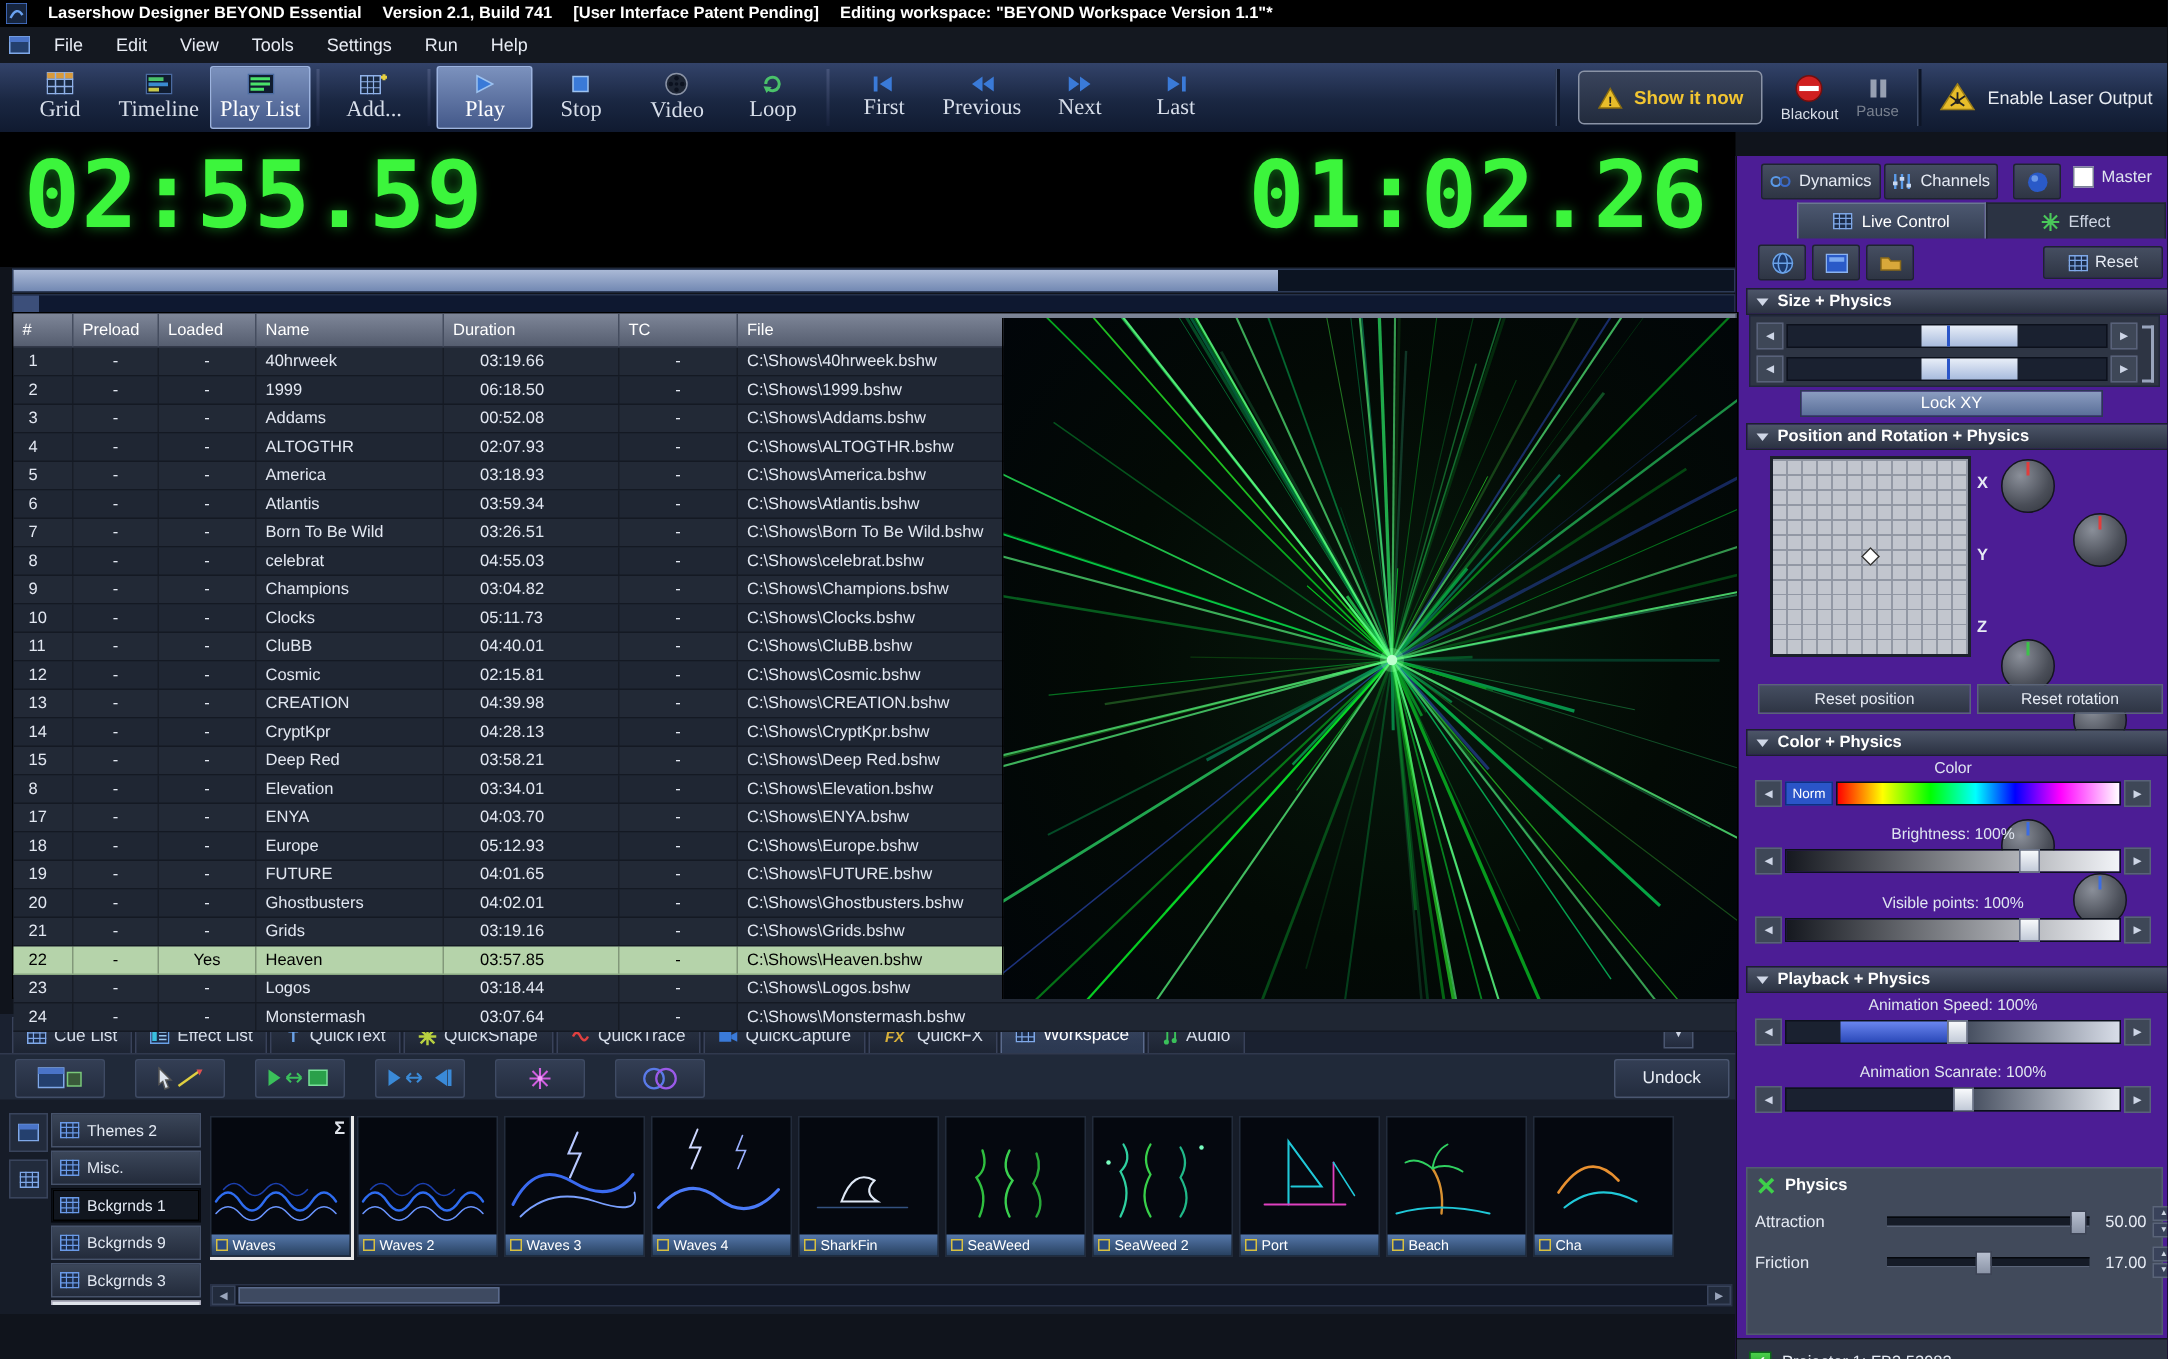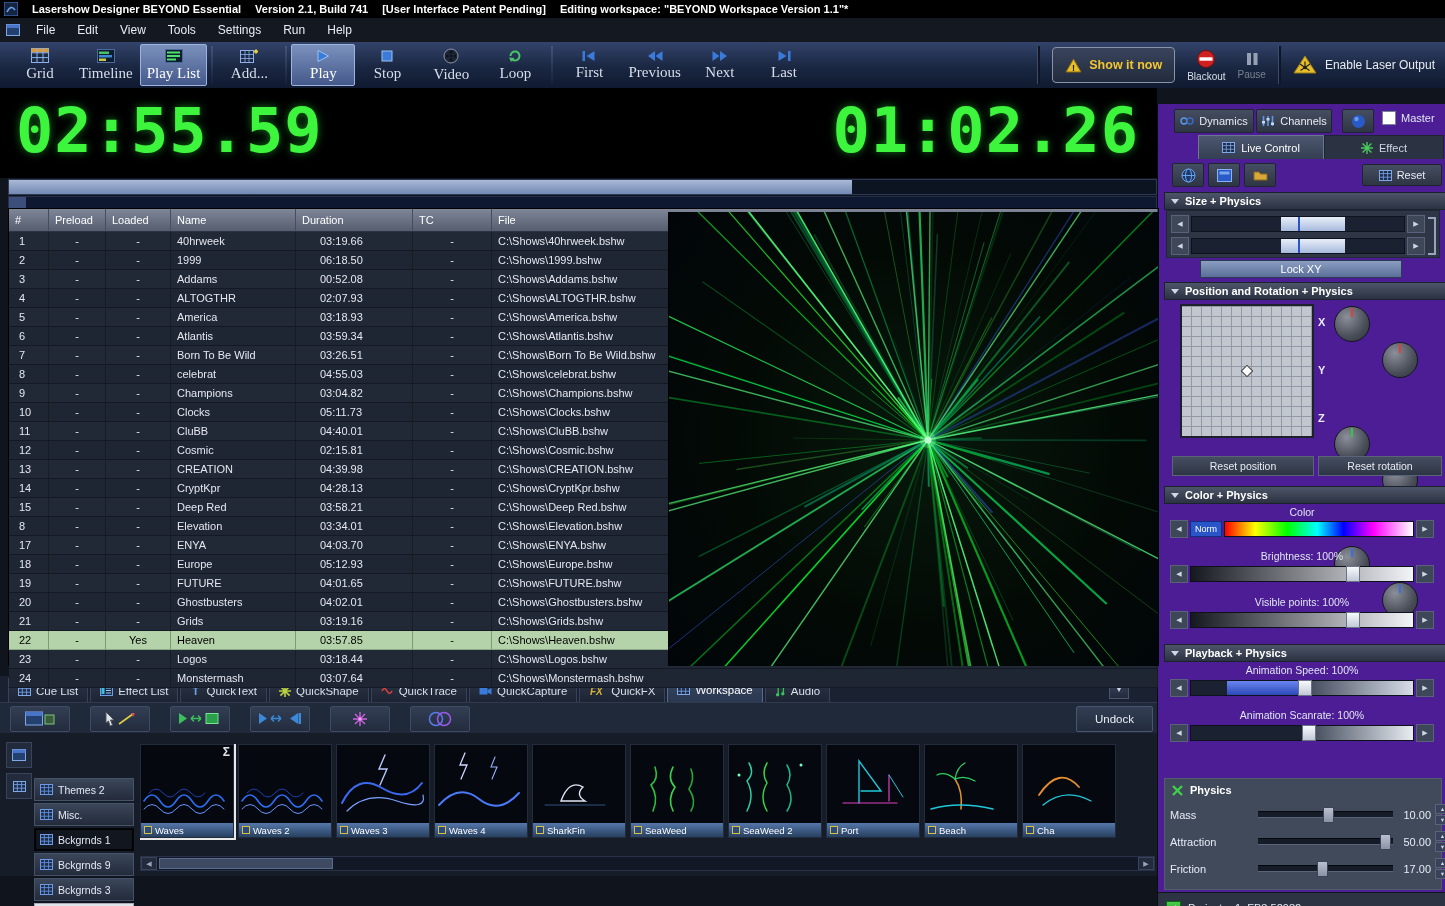--- a/index.html
+++ b/index.html
@@ -60,21 +60,21 @@
 
   
   #toolbar2{left:0;top:702px;width:1157px;height:31px;background:#202939;display:flex;align-items:center;gap:20px;padding-left:10px;border-top:1px solid #30394e;}
   .t2btn{height:24px;min-width:58px;display:flex;align-items:center;justify-content:center;gap:5px;background:linear-gradient(#333e54,#232c3e);border:1px solid #3f4b64;border-radius:2px;}
   #undock{margin-left:auto;margin-right:14px;height:24px;padding:0 18px;display:flex;align-items:center;background:linear-gradient(#333e54,#232c3e);border:1px solid #4a5670;border-radius:2px;font-size:11.5px;color:#e8edf5;}
 
   
   #browser{left:0;top:733px;width:1157px;height:143px;background:#161c28;}
   #strip{position:absolute;left:6px;top:9px;display:flex;flex-direction:column;gap:5px;}
   .stripbtn{width:24px;height:24px;background:#222b3c;border:1px solid #39445c;display:flex;align-items:center;justify-content:center;}
-  #cats{position:absolute;left:34px;top:9px;width:100px;height:128px;overflow:hidden;display:flex;flex-direction:column;gap:2px;margin-top:36px;}
+  #cats{position:absolute;left:34px;top:9px;width:100px;height:128px;overflow:hidden;display:flex;flex-direction:column;gap:2px;}
   .cat{flex:0 0 21px;display:flex;align-items:center;gap:5px;padding-left:5px;background:linear-gradient(#3b4659,#232b3b);border:1px solid #46526a;font-size:10.5px;color:#e3e9f3;}
   .cat.sel{background:#11161f;border-color:#05070c;box-shadow:inset 0 0 0 1px #000;}
   .cat.ghost{background:#dfe3ea;color:#222;border-color:#aab;}
   #thumbs{position:absolute;left:140px;top:11px;width:1015px;height:96px;display:flex;gap:4px;overflow:hidden;}
   .tile{flex:0 0 92px;width:92px;height:92px;background:#05080f;border:1px solid #232c3c;position:relative;}
   .tile.sel{outline:2px solid #e8e8e8;}
   .tile .timg{height:78px;overflow:hidden;}
   .tile .tlabel{position:absolute;bottom:0;left:0;right:0;height:14px;background:linear-gradient(#5577aa,#27405f);display:flex;align-items:center;gap:3px;padding-left:3px;font-size:9.5px;color:#fff;white-space:nowrap;overflow:hidden;}
   .tile .sigma{position:absolute;top:0;right:3px;color:#dfe3ea;font-size:12px;font-weight:bold;}
   #hscroll{position:absolute;left:140px;top:123px;width:1013px;height:13px;background:#121826;border:1px solid #283147;display:flex;align-items:stretch;}
@@ -1244,31 +1244,20 @@
       <div class="flex" style="height:22px;gap:6px;padding-left:6px;font-weight:bold;font-size:11px;color:#fff;">
         <span class="ic">
             <svg width="13" height="13" viewBox="0 0 13 13">
               <path d="M2,2L11,11M11,2L2,11" stroke="#3ed04a" stroke-width="2.4"></path>
             </svg>
           </span>
         <span>Physics</span>
       </div>
       <div id="phyrows">
           <div class="phyrow">
-            <span class="phylabel">Mass</span>
-            <div class="ptrack">
-              <span class="pth" style="left: 48%;"></span>
-            </div>
-            <span class="phyval">10.00</span>
-            <span class="spin">
-              <span>▲</span>
-              <span>▼</span>
-            </span>
-          </div>
-          <div class="phyrow">
             <span class="phylabel">Attraction</span>
             <div class="ptrack">
               <span class="pth" style="left: 90%;"></span>
             </div>
             <span class="phyval">50.00</span>
             <span class="spin">
               <span>▲</span>
               <span>▼</span>
             </span>
           </div>

